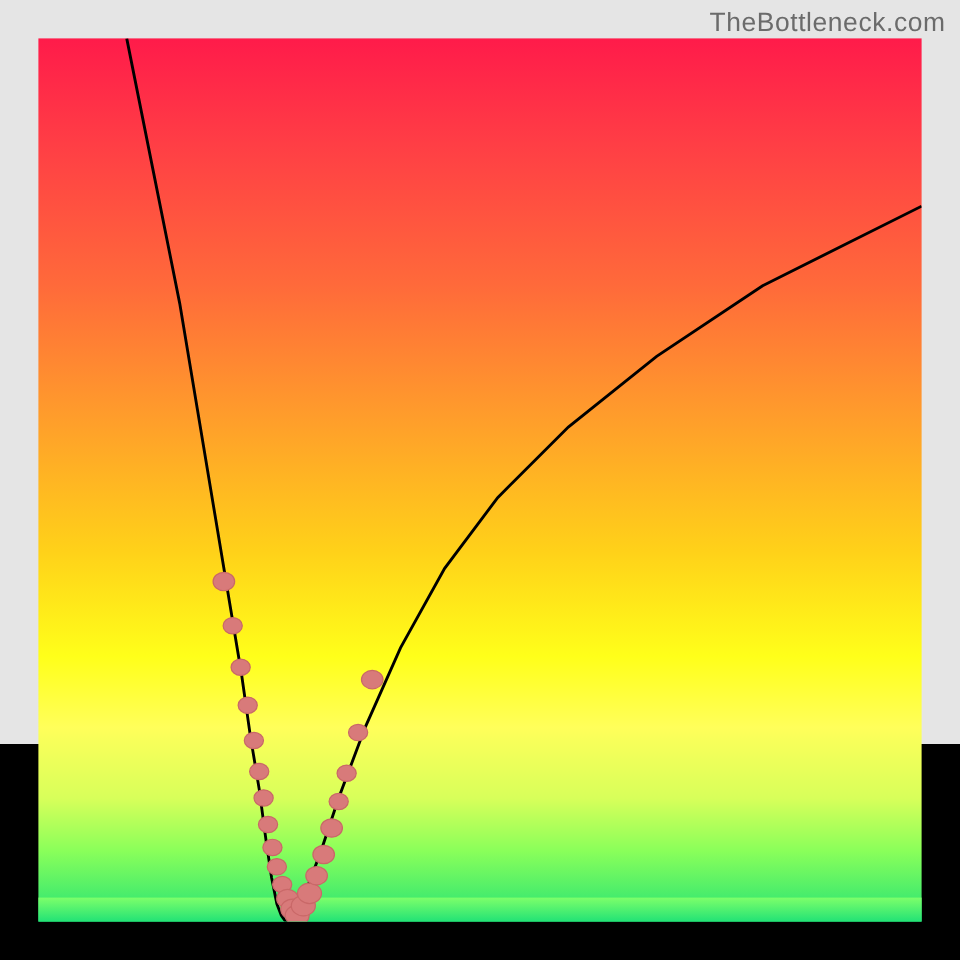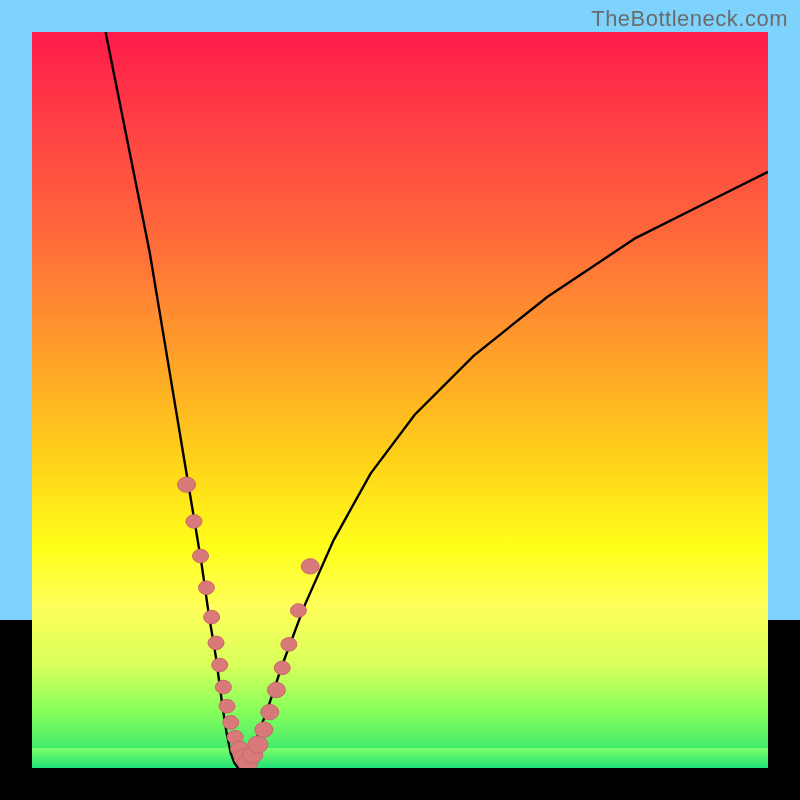--- a/index.html
+++ b/index.html
@@ -8,21 +8,21 @@
     width: 800px;
     height: 800px;
     overflow: hidden;
     background: #000;
     font-family: Arial, Helvetica, sans-serif;
   }
   .frame {
     position: relative;
     width: 800px;
     height: 620px;
-    background: #7dd3fc;
+    background: #e5e5e5;
   }
   .plot-area {
     position: absolute;
     left: 32px;
     top: 32px;
     width: 736px;
     height: 736px;
     background: linear-gradient(
       to bottom,
       #ff1b4a 0%,

